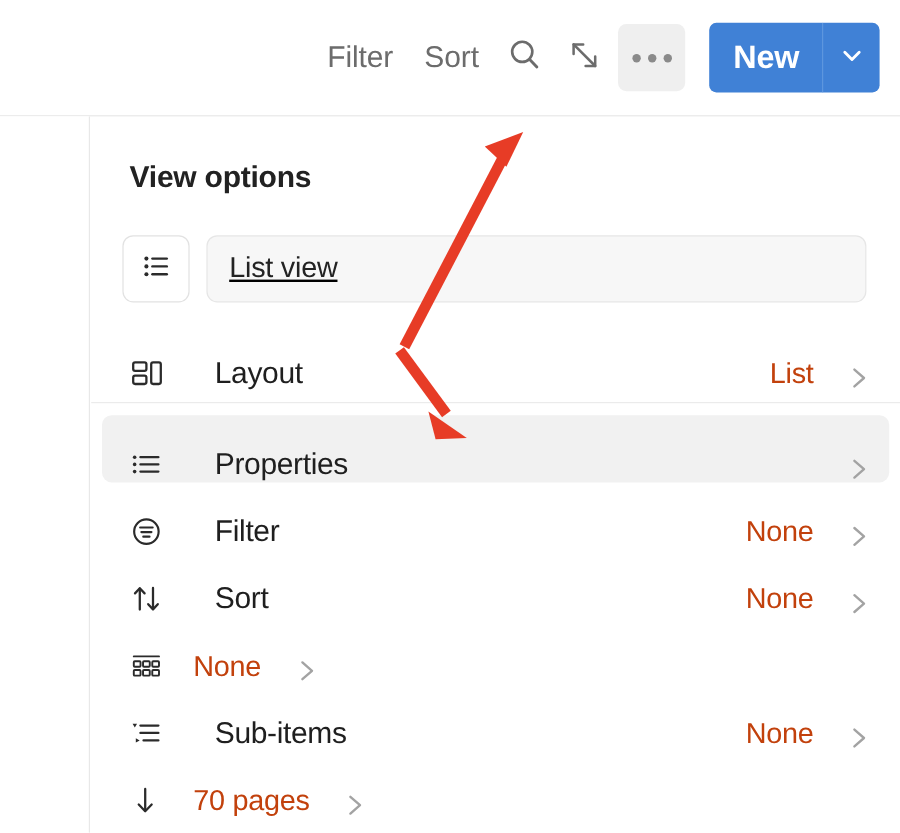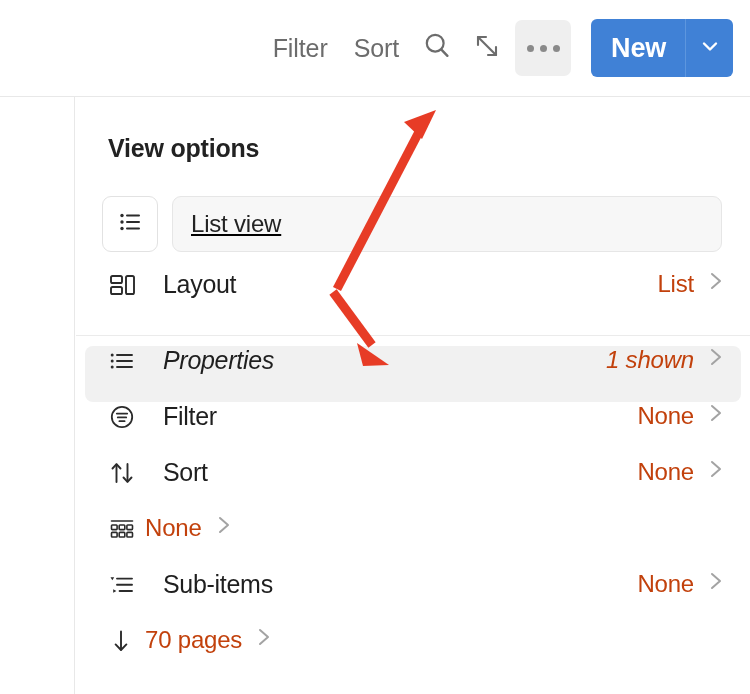--- a/index.html
+++ b/index.html
@@ -191,28 +191,28 @@
     left: 0;
     top: 172px;
     width: 674px;
   }
   .menu-row {
     position: relative;
     height: 56px;
     margin: 0 9px;
     padding: 0 17px 0 22px;
     display: flex;
-    align-items: flex-start;
+    align-items: flex-end;
     border-radius: 8px;
     cursor: pointer;
     box-sizing: border-box;
+    gap: 16px;
   }
   .menu-row.highlighted {
     background: #f1f1f1;
-    font-style: italic;
   }
   .menu-row .row-icon {
     width: 38px;
     min-width: 38px;
     display: flex;
     align-items: center;
     justify-content: flex-start;
   }
   .menu-row .row-label {
     flex: 1;
@@ -362,21 +362,20 @@
         <svg width="30" height="30" viewBox="0 0 30 30" fill="none">
           <circle cx="5.2" cy="9" r="1.5" fill="#2b2b2b"></circle>
           <circle cx="5.2" cy="15" r="1.5" fill="#2b2b2b"></circle>
           <circle cx="5.2" cy="21" r="1.5" fill="#2b2b2b"></circle>
           <line x1="10" y1="9" x2="25" y2="9" stroke="#2b2b2b" stroke-width="1.9" stroke-linecap="round"></line>
           <line x1="10" y1="15" x2="25" y2="15" stroke="#2b2b2b" stroke-width="1.9" stroke-linecap="round"></line>
           <line x1="10" y1="21" x2="25" y2="21" stroke="#2b2b2b" stroke-width="1.9" stroke-linecap="round"></line>
         </svg>
       </span>
       <span class="row-label">Properties</span>
-      <span class="row-value">1 shown</span>
       <span class="row-caret">
         <svg width="16" height="22" viewBox="0 0 16 22" fill="none" stroke="#a3a3a3" stroke-width="2" stroke-linecap="round" stroke-linejoin="round">
           <polyline points="4,4 12,11 4,18"></polyline>
         </svg>
       </span>
     </div>
 
     <div class="menu-row">
       <span class="row-icon">
         <svg width="30" height="30" viewBox="0 0 30 30" fill="none">

